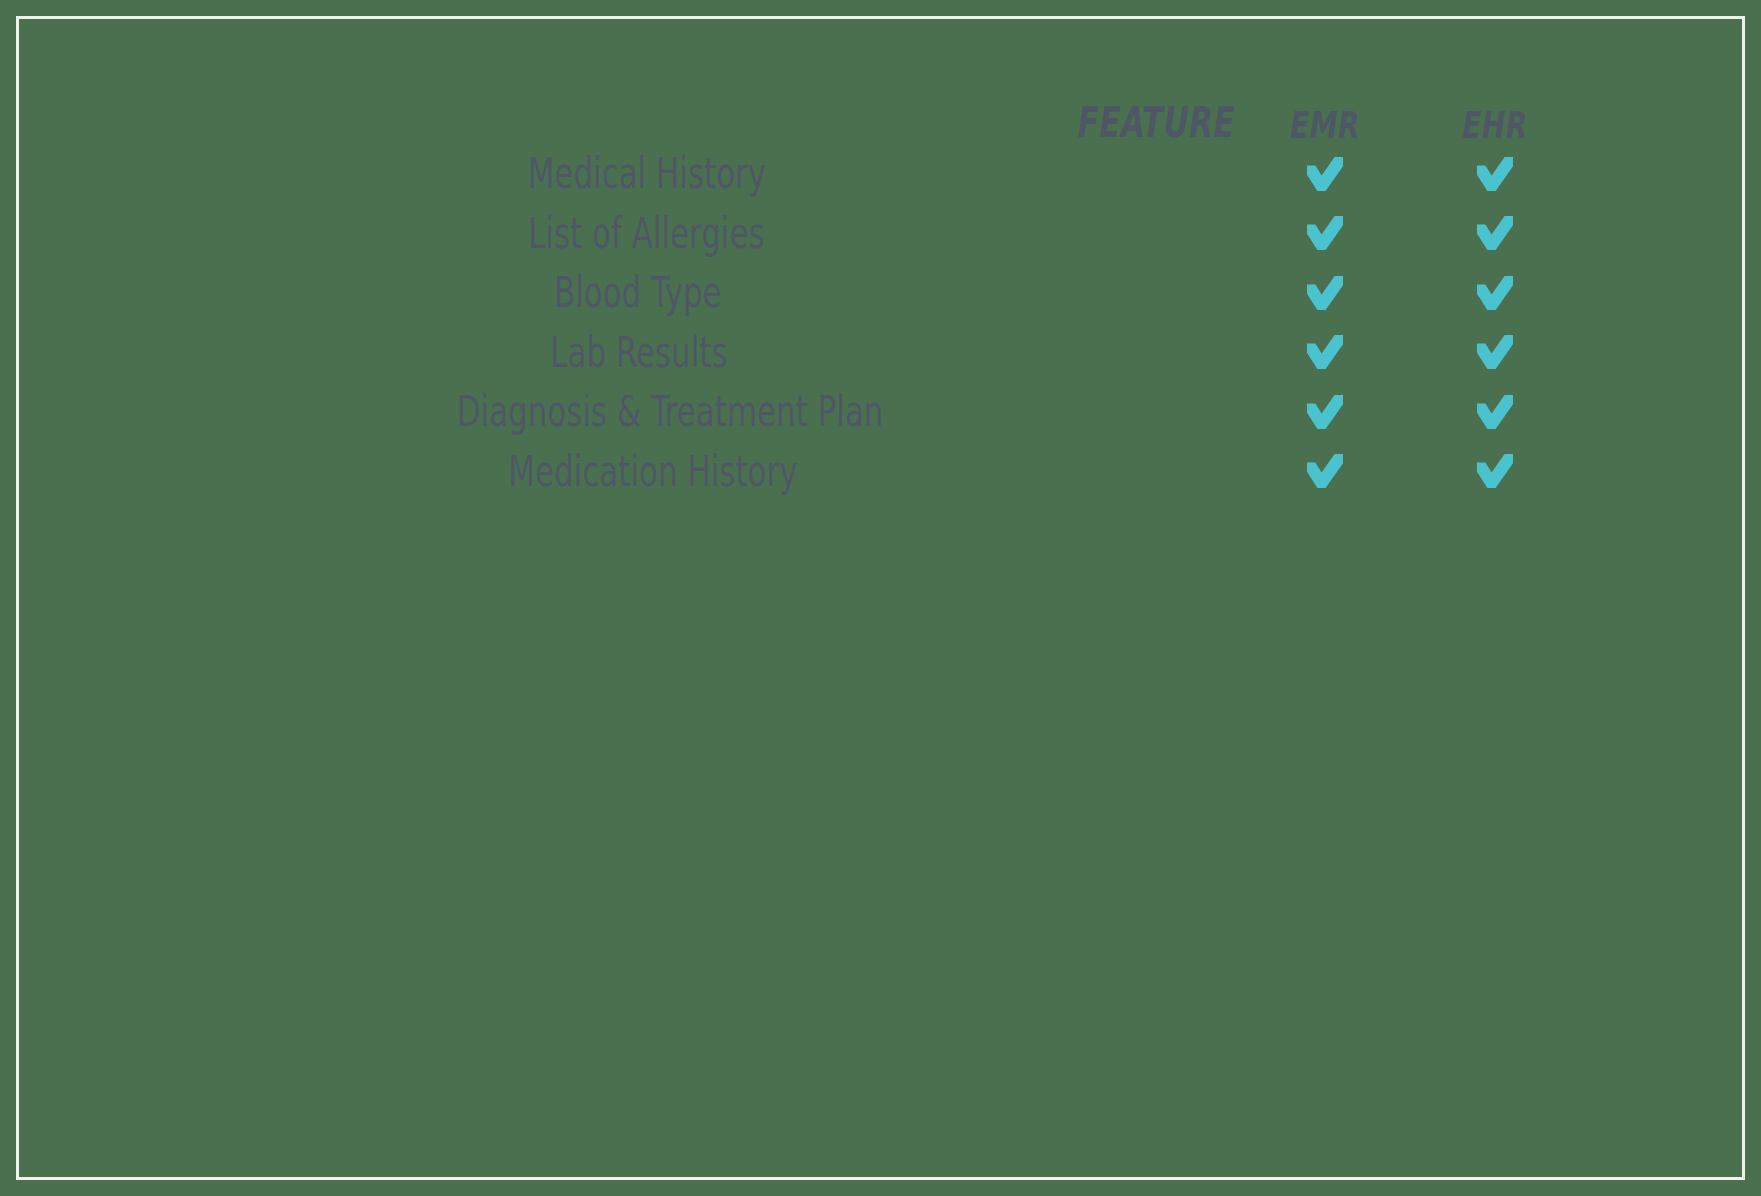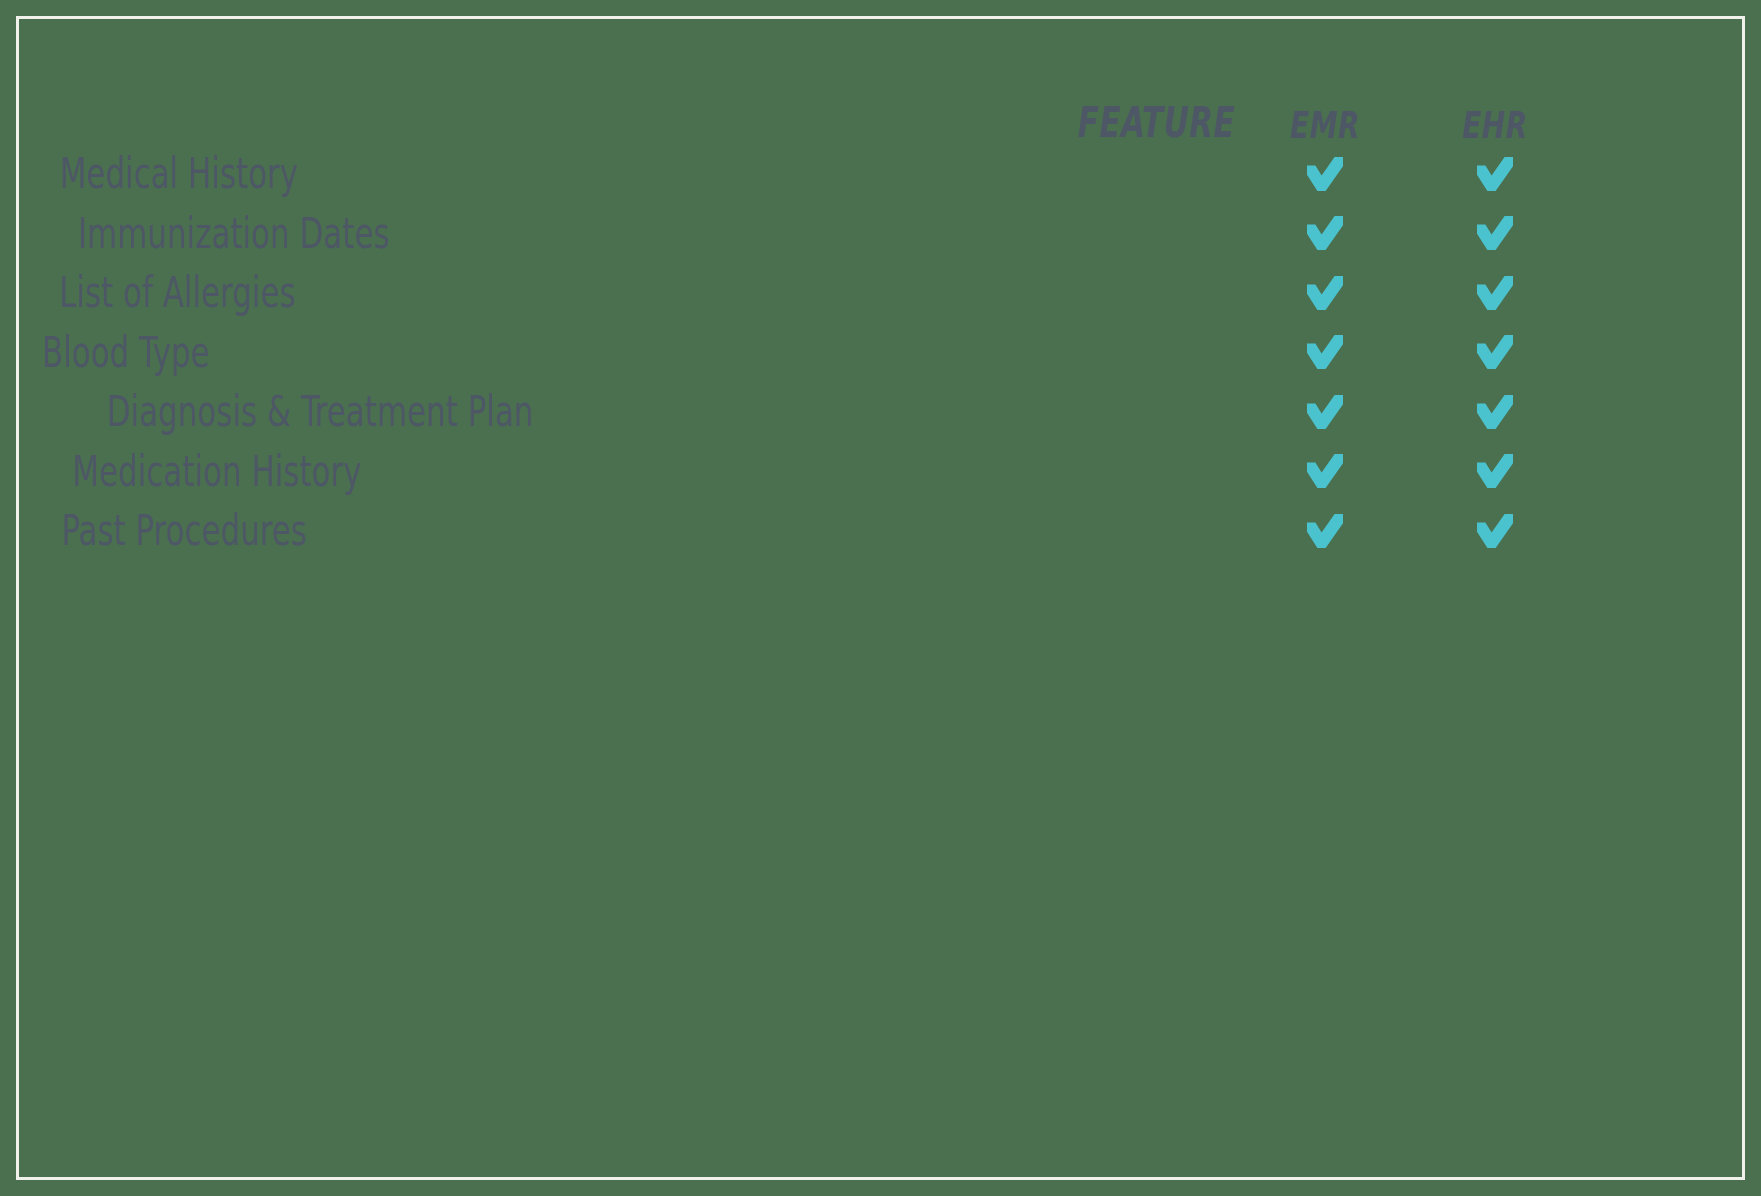--- a/index.html
+++ b/index.html
@@ -80,21 +80,21 @@
     display: block;
   }
 
   
   tbody td {
     padding: 0;
     height: 59.5px;
     vertical-align: middle;
   }
   td.feature-cell {
-    text-align: left;
+    text-align: center;
     padding-right: 6px;
   }
   .feature-label {
     display: inline-block;
     font-family: "DejaVu Sans Condensed", "Liberation Sans Narrow", "Liberation Sans", sans-serif;
     font-weight: 400;
     font-size: 43px;
     line-height: 1;
     color: #4e5766;
     transform: scaleX(0.80);
@@ -148,66 +148,57 @@
         <tr>
           <td class="feature-cell"><span class="feature-label">Medical History</span></td>
           <td class="mark-cell"><span class="check"><svg viewBox="0 0 36 34" xmlns="http://www.w3.org/2000/svg">
                 <path d="M0 8.5 L8.4 8.5 L14.6 18.4 L27.6 0 L36 0 L36 9.2 L18.6 34 L10.4 34 L0 17.8 Z" fill="#4bc3ce"></path>
               </svg></span></td>
           <td class="mark-cell"><span class="check"><svg viewBox="0 0 36 34" xmlns="http://www.w3.org/2000/svg">
                 <path d="M0 8.5 L8.4 8.5 L14.6 18.4 L27.6 0 L36 0 L36 9.2 L18.6 34 L10.4 34 L0 17.8 Z" fill="#4bc3ce"></path>
               </svg></span></td>
         </tr>
         <tr>
-          <td class="feature-cell"><span class="feature-label">Immunization Dates</span></td>
-          <td class="mark-cell"><span class="check"><svg viewBox="0 0 36 34" xmlns="http://www.w3.org/2000/svg">
-                <path d="M0 8.5 L8.4 8.5 L14.6 18.4 L27.6 0 L36 0 L36 9.2 L18.6 34 L10.4 34 L0 17.8 Z" fill="#4bc3ce"></path>
-              </svg></span></td>
-          <td class="mark-cell"><span class="check"><svg viewBox="0 0 36 34" xmlns="http://www.w3.org/2000/svg">
-                <path d="M0 8.5 L8.4 8.5 L14.6 18.4 L27.6 0 L36 0 L36 9.2 L18.6 34 L10.4 34 L0 17.8 Z" fill="#4bc3ce"></path>
-              </svg></span></td>
-        </tr>
-        <tr>
           <td class="feature-cell"><span class="feature-label">List of Allergies</span></td>
           <td class="mark-cell"><span class="check"><svg viewBox="0 0 36 34" xmlns="http://www.w3.org/2000/svg">
                 <path d="M0 8.5 L8.4 8.5 L14.6 18.4 L27.6 0 L36 0 L36 9.2 L18.6 34 L10.4 34 L0 17.8 Z" fill="#4bc3ce"></path>
               </svg></span></td>
           <td class="mark-cell"><span class="check"><svg viewBox="0 0 36 34" xmlns="http://www.w3.org/2000/svg">
                 <path d="M0 8.5 L8.4 8.5 L14.6 18.4 L27.6 0 L36 0 L36 9.2 L18.6 34 L10.4 34 L0 17.8 Z" fill="#4bc3ce"></path>
               </svg></span></td>
         </tr>
         <tr>
           <td class="feature-cell"><span class="feature-label">Blood Type</span></td>
           <td class="mark-cell"><span class="check"><svg viewBox="0 0 36 34" xmlns="http://www.w3.org/2000/svg">
                 <path d="M0 8.5 L8.4 8.5 L14.6 18.4 L27.6 0 L36 0 L36 9.2 L18.6 34 L10.4 34 L0 17.8 Z" fill="#4bc3ce"></path>
               </svg></span></td>
           <td class="mark-cell"><span class="check"><svg viewBox="0 0 36 34" xmlns="http://www.w3.org/2000/svg">
                 <path d="M0 8.5 L8.4 8.5 L14.6 18.4 L27.6 0 L36 0 L36 9.2 L18.6 34 L10.4 34 L0 17.8 Z" fill="#4bc3ce"></path>
               </svg></span></td>
         </tr>
         <tr>
+          <td class="feature-cell"><span class="feature-label">Lab Results</span></td>
+          <td class="mark-cell"><span class="check"><svg viewBox="0 0 36 34" xmlns="http://www.w3.org/2000/svg">
+                <path d="M0 8.5 L8.4 8.5 L14.6 18.4 L27.6 0 L36 0 L36 9.2 L18.6 34 L10.4 34 L0 17.8 Z" fill="#4bc3ce"></path>
+              </svg></span></td>
+          <td class="mark-cell"><span class="check"><svg viewBox="0 0 36 34" xmlns="http://www.w3.org/2000/svg">
+                <path d="M0 8.5 L8.4 8.5 L14.6 18.4 L27.6 0 L36 0 L36 9.2 L18.6 34 L10.4 34 L0 17.8 Z" fill="#4bc3ce"></path>
+              </svg></span></td>
+        </tr>
+        <tr>
           <td class="feature-cell"><span class="feature-label">Diagnosis &amp; Treatment Plan</span></td>
           <td class="mark-cell"><span class="check"><svg viewBox="0 0 36 34" xmlns="http://www.w3.org/2000/svg">
                 <path d="M0 8.5 L8.4 8.5 L14.6 18.4 L27.6 0 L36 0 L36 9.2 L18.6 34 L10.4 34 L0 17.8 Z" fill="#4bc3ce"></path>
               </svg></span></td>
           <td class="mark-cell"><span class="check"><svg viewBox="0 0 36 34" xmlns="http://www.w3.org/2000/svg">
                 <path d="M0 8.5 L8.4 8.5 L14.6 18.4 L27.6 0 L36 0 L36 9.2 L18.6 34 L10.4 34 L0 17.8 Z" fill="#4bc3ce"></path>
               </svg></span></td>
         </tr>
         <tr>
           <td class="feature-cell"><span class="feature-label">Medication History</span></td>
-          <td class="mark-cell"><span class="check"><svg viewBox="0 0 36 34" xmlns="http://www.w3.org/2000/svg">
-                <path d="M0 8.5 L8.4 8.5 L14.6 18.4 L27.6 0 L36 0 L36 9.2 L18.6 34 L10.4 34 L0 17.8 Z" fill="#4bc3ce"></path>
-              </svg></span></td>
-          <td class="mark-cell"><span class="check"><svg viewBox="0 0 36 34" xmlns="http://www.w3.org/2000/svg">
-                <path d="M0 8.5 L8.4 8.5 L14.6 18.4 L27.6 0 L36 0 L36 9.2 L18.6 34 L10.4 34 L0 17.8 Z" fill="#4bc3ce"></path>
-              </svg></span></td>
-        </tr>
-        <tr>
-          <td class="feature-cell"><span class="feature-label">Past Procedures</span></td>
           <td class="mark-cell"><span class="check"><svg viewBox="0 0 36 34" xmlns="http://www.w3.org/2000/svg">
                 <path d="M0 8.5 L8.4 8.5 L14.6 18.4 L27.6 0 L36 0 L36 9.2 L18.6 34 L10.4 34 L0 17.8 Z" fill="#4bc3ce"></path>
               </svg></span></td>
           <td class="mark-cell"><span class="check"><svg viewBox="0 0 36 34" xmlns="http://www.w3.org/2000/svg">
                 <path d="M0 8.5 L8.4 8.5 L14.6 18.4 L27.6 0 L36 0 L36 9.2 L18.6 34 L10.4 34 L0 17.8 Z" fill="#4bc3ce"></path>
               </svg></span></td>
         </tr>
       </tbody>
   </table>
 </div>

